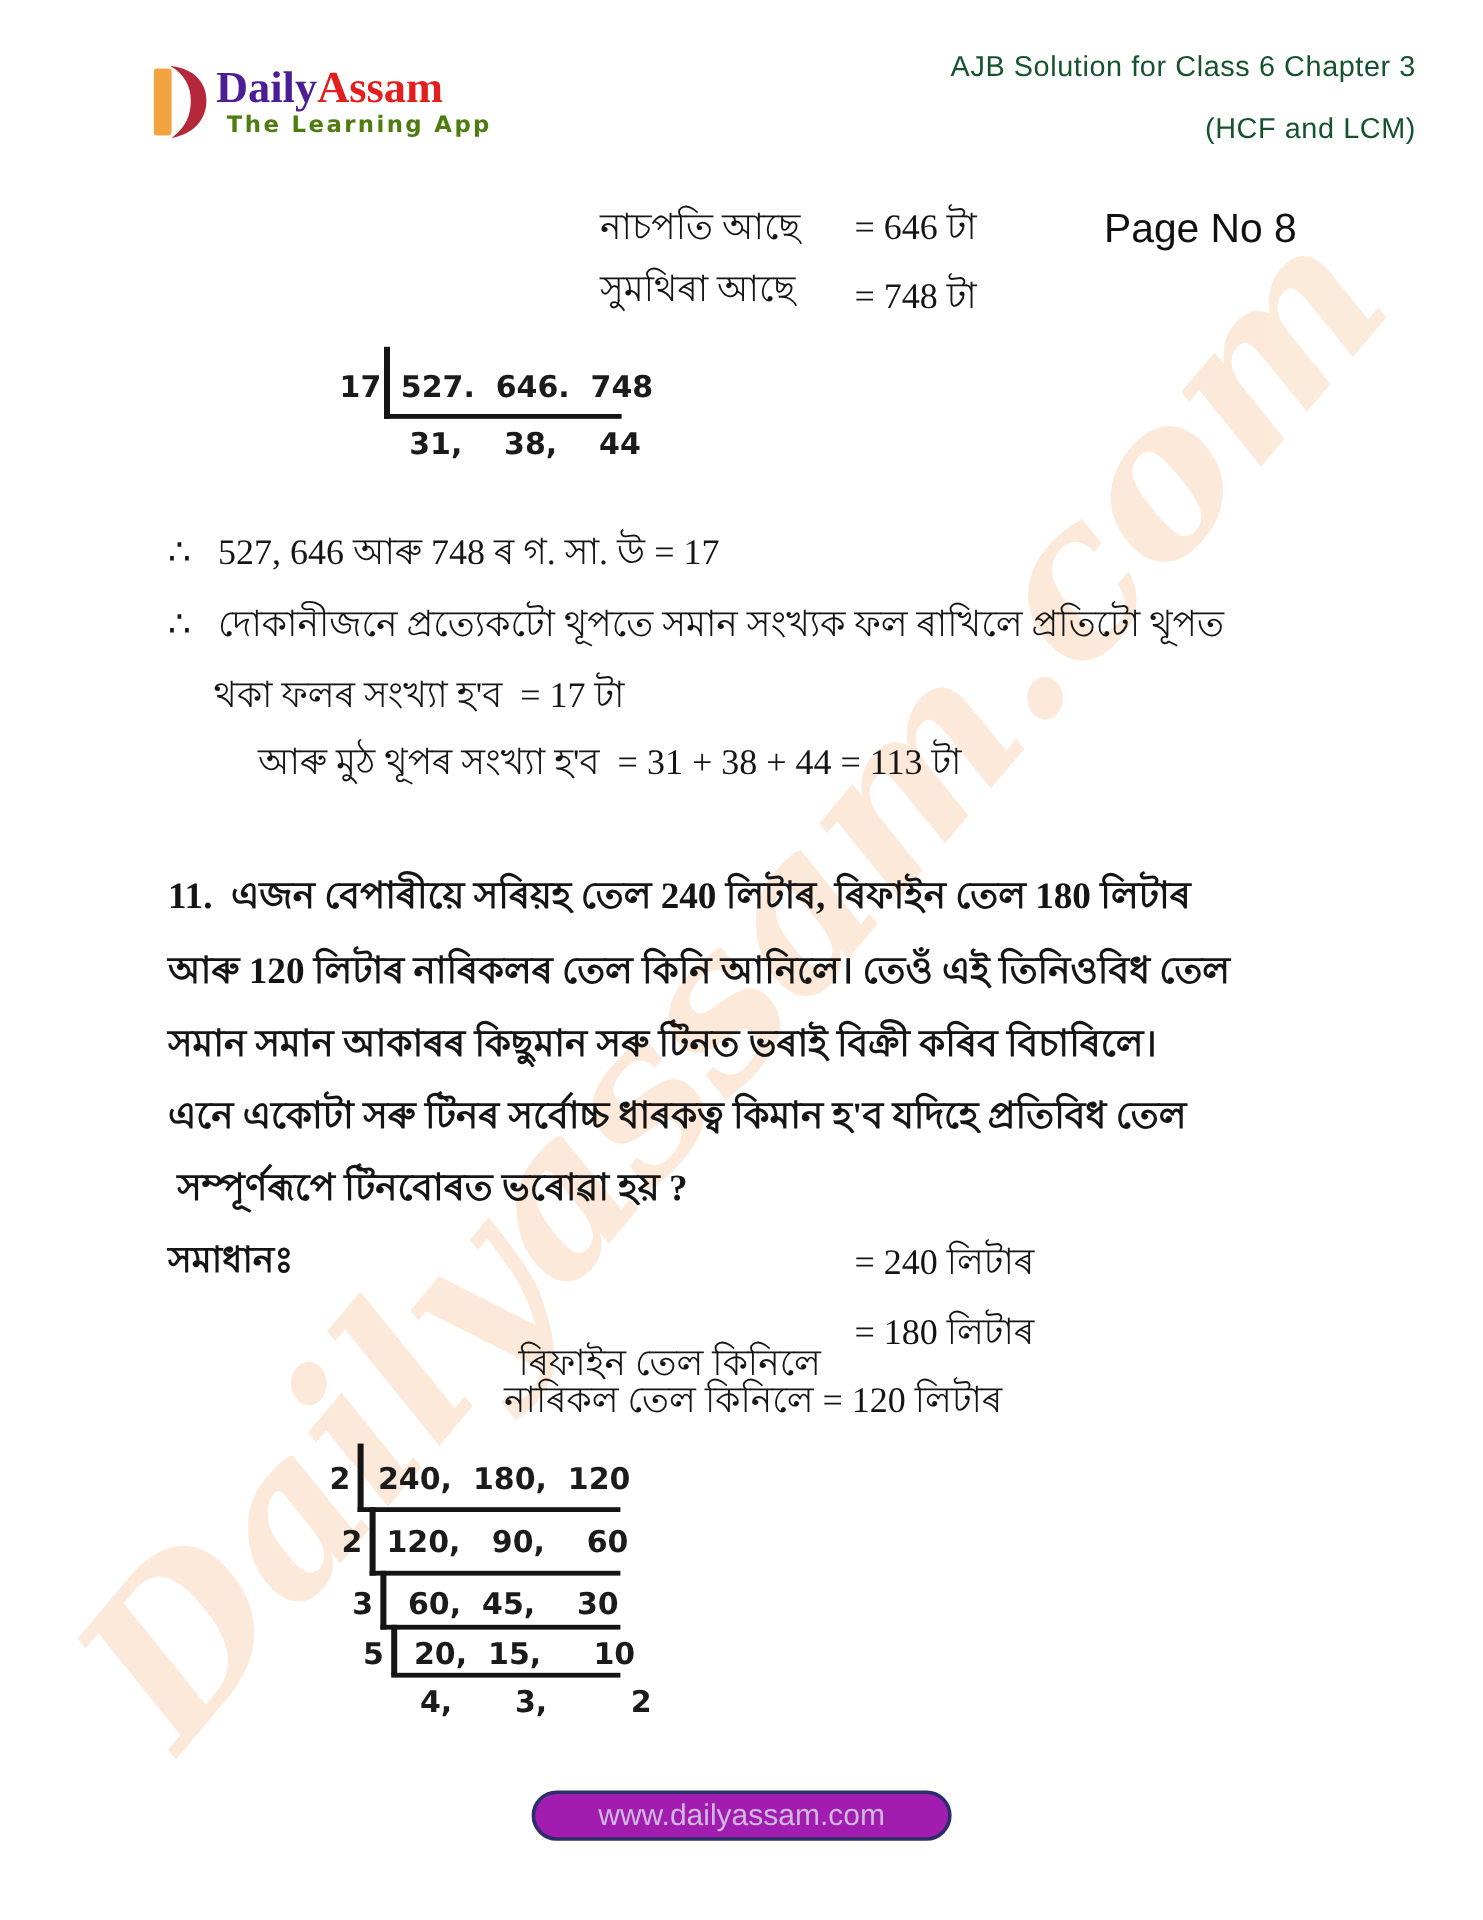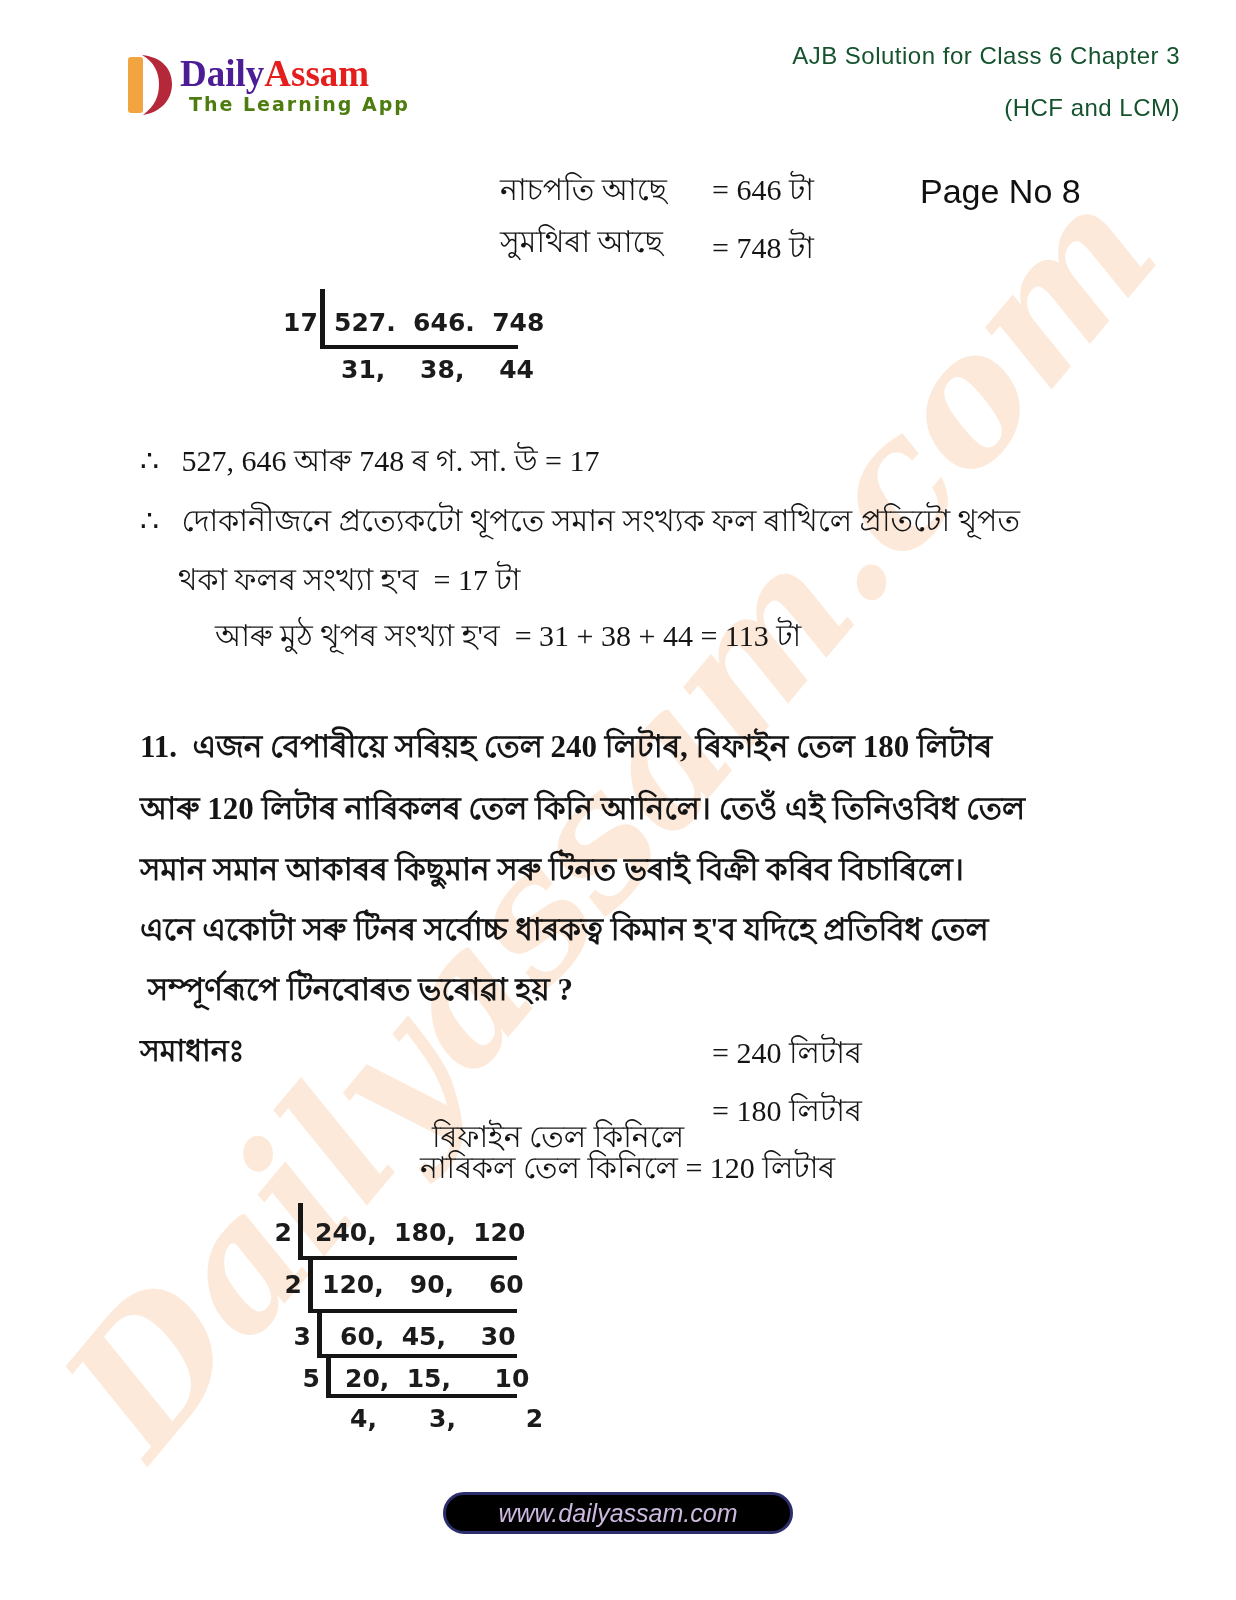--- a/index.html
+++ b/index.html
@@ -147,15 +147,15 @@
   <div class="abs divnum" style="left:340px; top:1322px;">60,  45,    30</div>
   <div class="abs hline" style="left:317px; top:1354px; width:200px;"></div>
 
   <div class="abs divnum" style="left:276px; top:1364px; width:44px; text-align:right;">5</div>
   <div class="abs vline" style="left:326px; top:1354px; height:42px;"></div>
   <div class="abs divnum" style="left:345px; top:1364px;">20,  15,     10</div>
   <div class="abs hline" style="left:326px; top:1394px; width:191px;"></div>
 
   <div class="abs divnum" style="left:350px; top:1404px;">4,      3,        2</div>
 
-  <a class="abs footer-pill" href="#" style="background:#000000; border:3px solid #2B2E6B; color:#CDB9DF;font-style:italic;">www.dailyassam.com</a>
+  <a class="abs footer-pill" href="#" style="background:#a21caf; border:3px solid #2B2E6B; color:#CDB9DF;">www.dailyassam.com</a>
 
 </div>
 
 </body></html>

